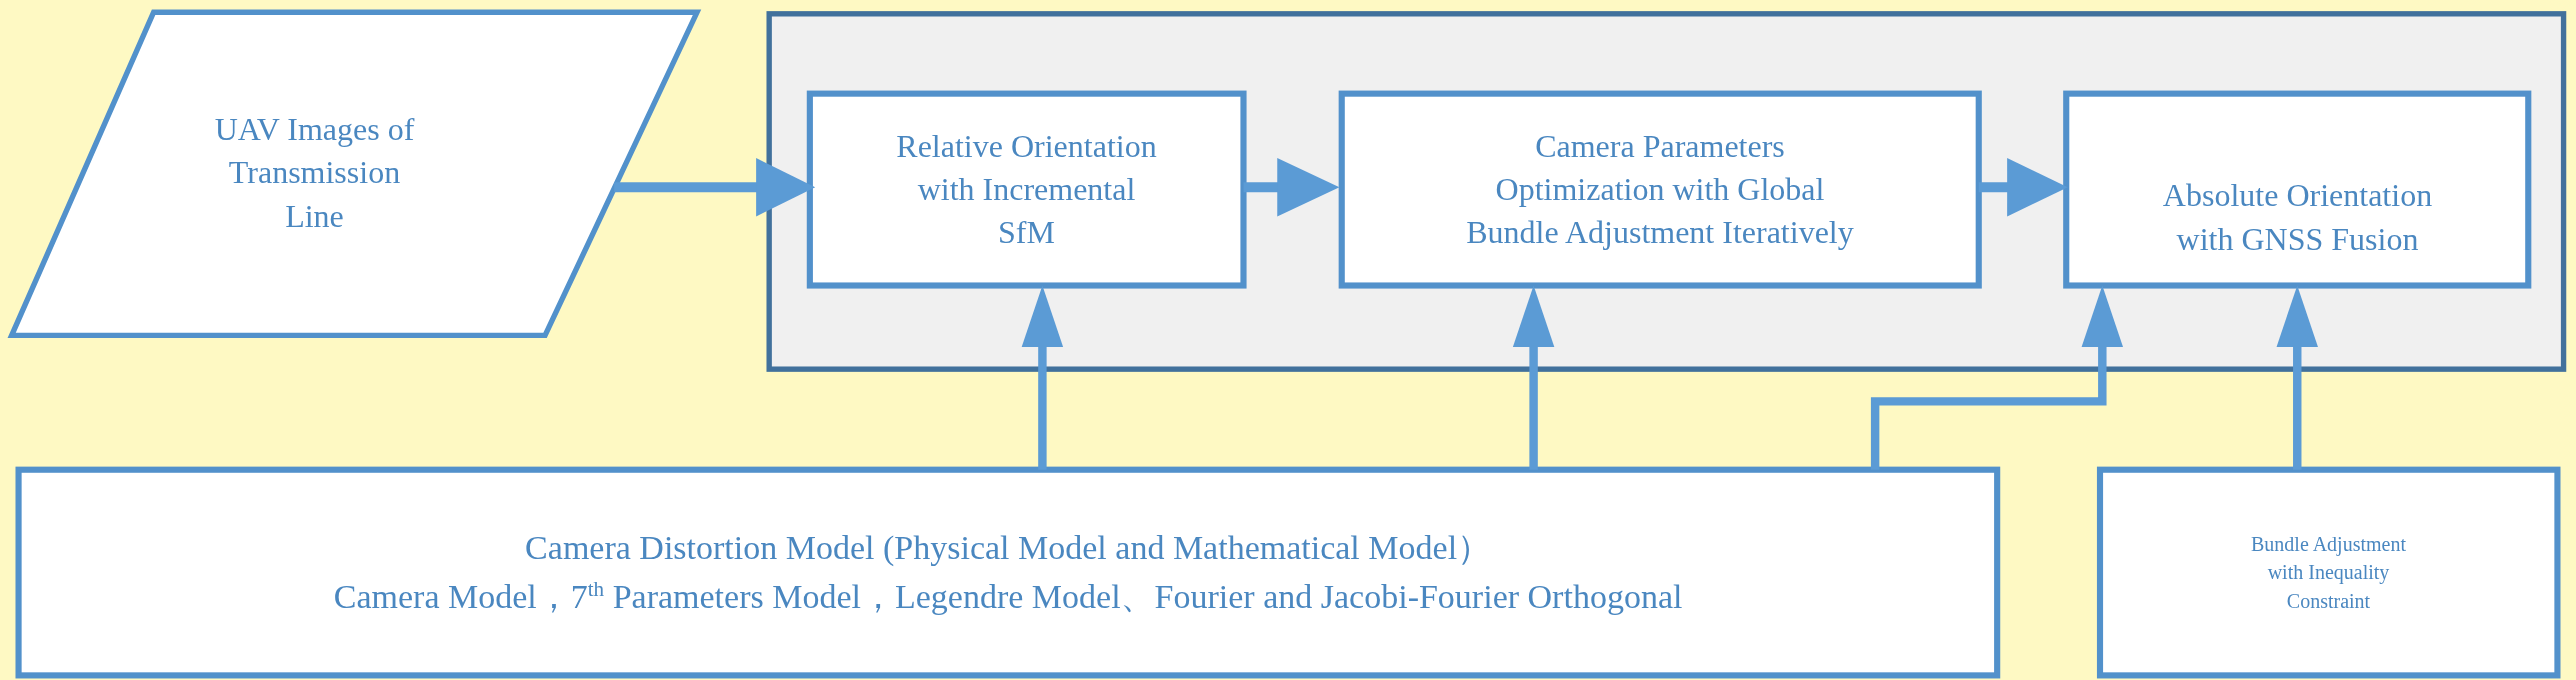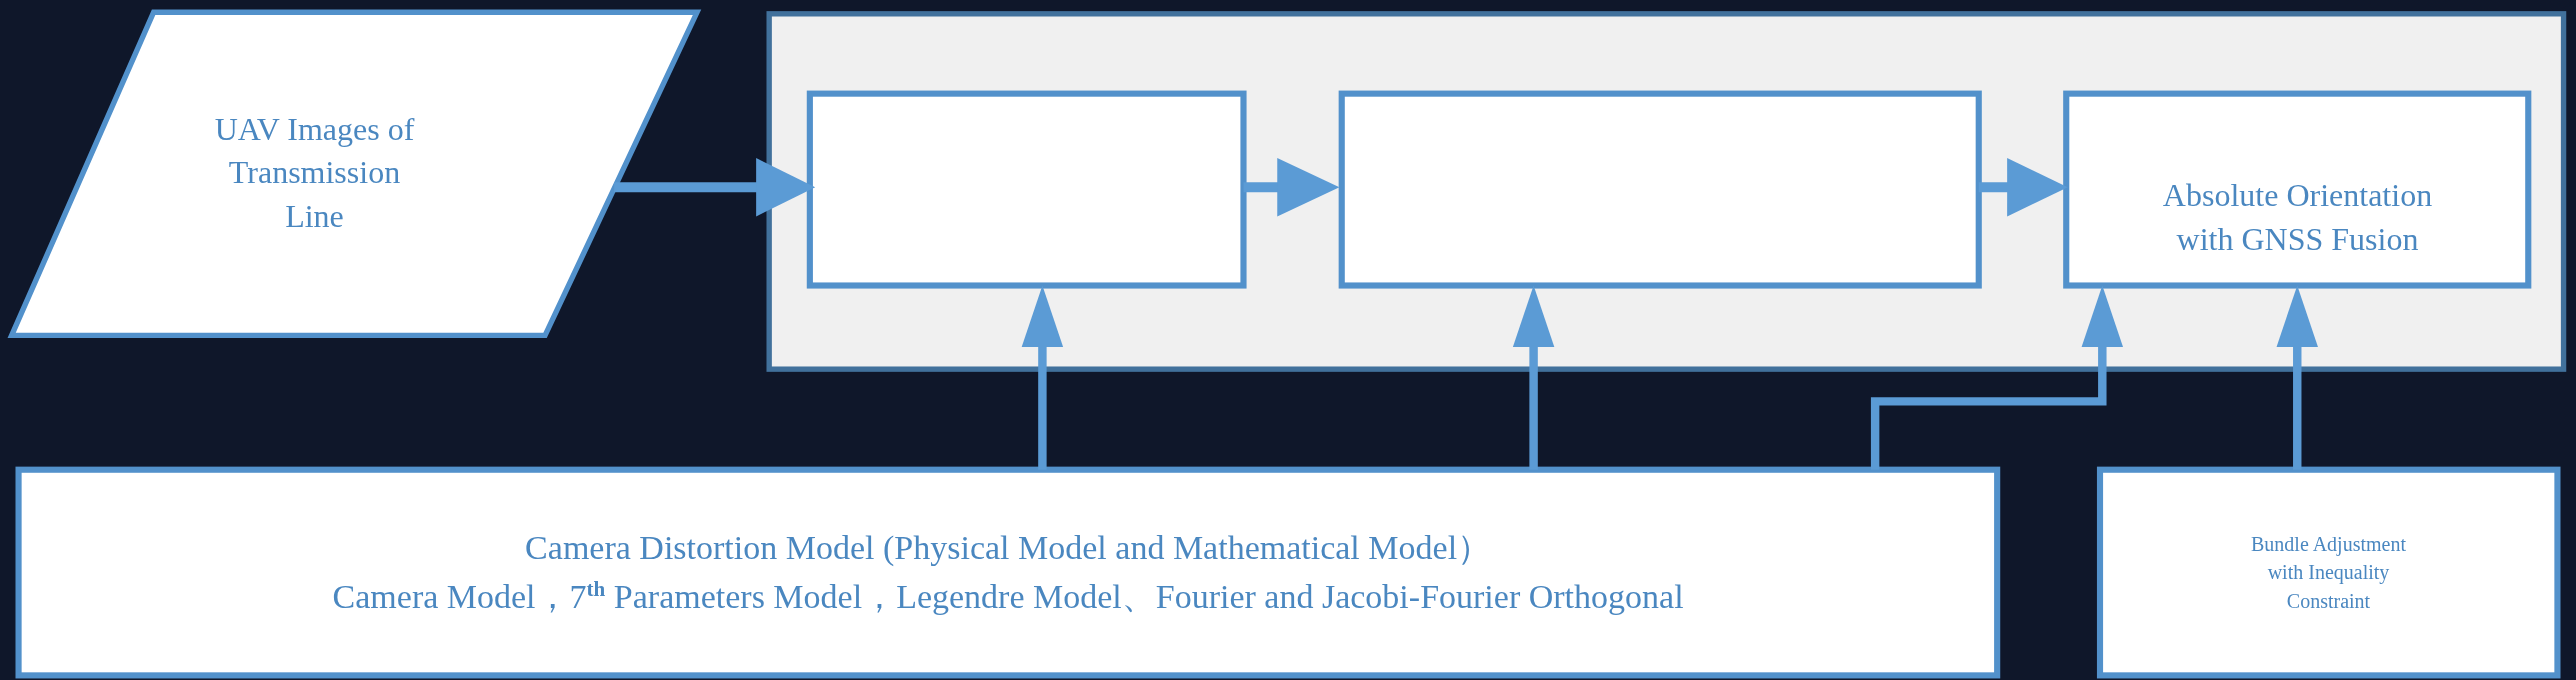--- a/index.html
+++ b/index.html
@@ -8,21 +8,21 @@
     padding: 0;
     background: #ffffff;
   }
   body {
     font-family: "Liberation Serif", "DejaVu Serif", serif;
   }
   #canvas {
     position: relative;
     width: 2576px;
     height: 680px;
-    background: #0f172a;
+    background: #fef9c3;
     overflow: hidden;
   }
   #svg-layer {
     position: absolute;
     left: 0;
     top: 0;
     width: 2576px;
     height: 680px;
   }
   .node-label {
@@ -48,21 +48,20 @@
     line-height: 1.42;
   }
   .lbl-bottom-right {
     font-size: 20px;
     line-height: 1.42;
   }
   sup {
     font-size: 0.62em;
     vertical-align: super;
     line-height: 0;
-    font-weight: bold;
   }
 </style>
 </head>
 <body>
 
 <div id="canvas">
 
   <svg id="svg-layer" viewBox="0 0 3356 886" xmlns="http://www.w3.org/2000/svg">
 
     <rect x="1002" y="18" width="2338" height="463" fill="#F0F0F0" stroke="#41719C" stroke-width="7"></rect>
@@ -113,21 +112,27 @@
       <line x1="2993" y1="612" x2="2993" y2="448" stroke="#5B9BD5" stroke-width="11"></line>
       <polygon points="2966,452 2993,372 3020,452" fill="#5B9BD5"></polygon>
     </g>
 
   </svg>
 
   <div class="node-label lbl-source" style="left:23px; top:31px; width:583px; height:284px;">UAV Images of
 Transmission
 Line</div>
 
+  <div class="node-label lbl-step" style="left:815px; top:98px; width:423px; height:183px;">Relative Orientation
+with Incremental
+SfM</div>
 
+  <div class="node-label lbl-step" style="left:1347px; top:98px; width:626px; height:183px;">Camera Parameters
+Optimization with Global
+Bundle Adjustment Iteratively</div>
 
   <div class="node-label lbl-step" style="left:2072px; top:98px; width:451px; height:183px;margin-top:28px;">Absolute Orientation
 with GNSS Fusion</div>
 
   <div class="node-label lbl-bottom-left" style="left:24.6px; top:474px; width:1967px; height:197px; flex-direction:column; white-space:normal;">
     <div>Camera Distortion Model (Physical Model and Mathematical Model）</div>
     <div>
       <span>Camera Model，</span><span>7</span><sup>th</sup><span> Parameters Model，</span><span>Legendre Model、Fourier and Jacobi-Fourier Orthogonal</span>
     </div>
   </div>

